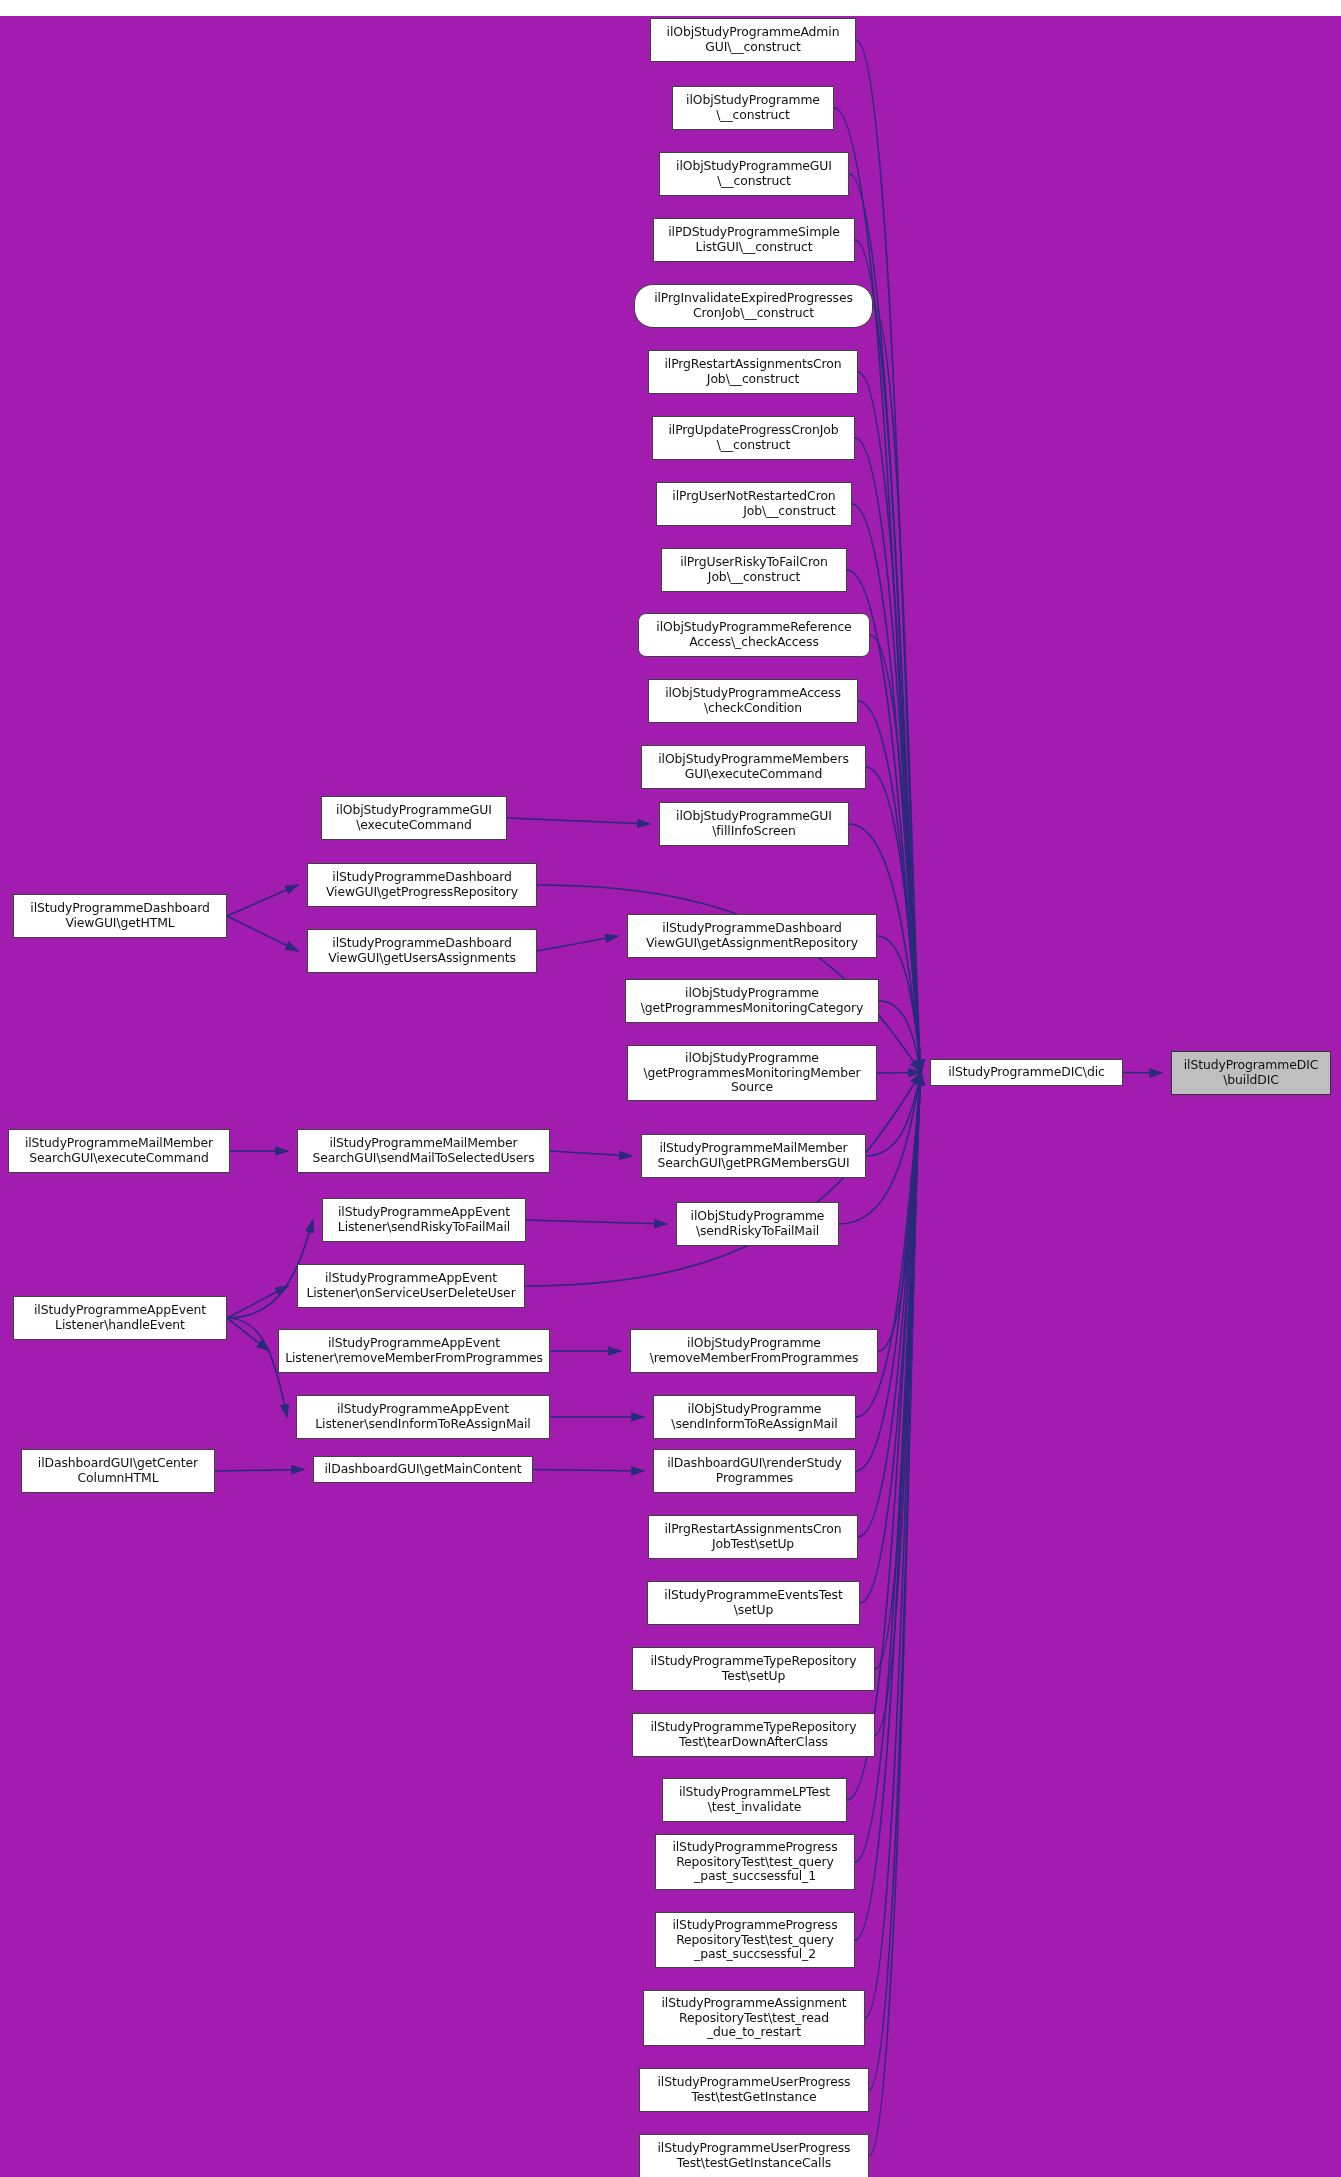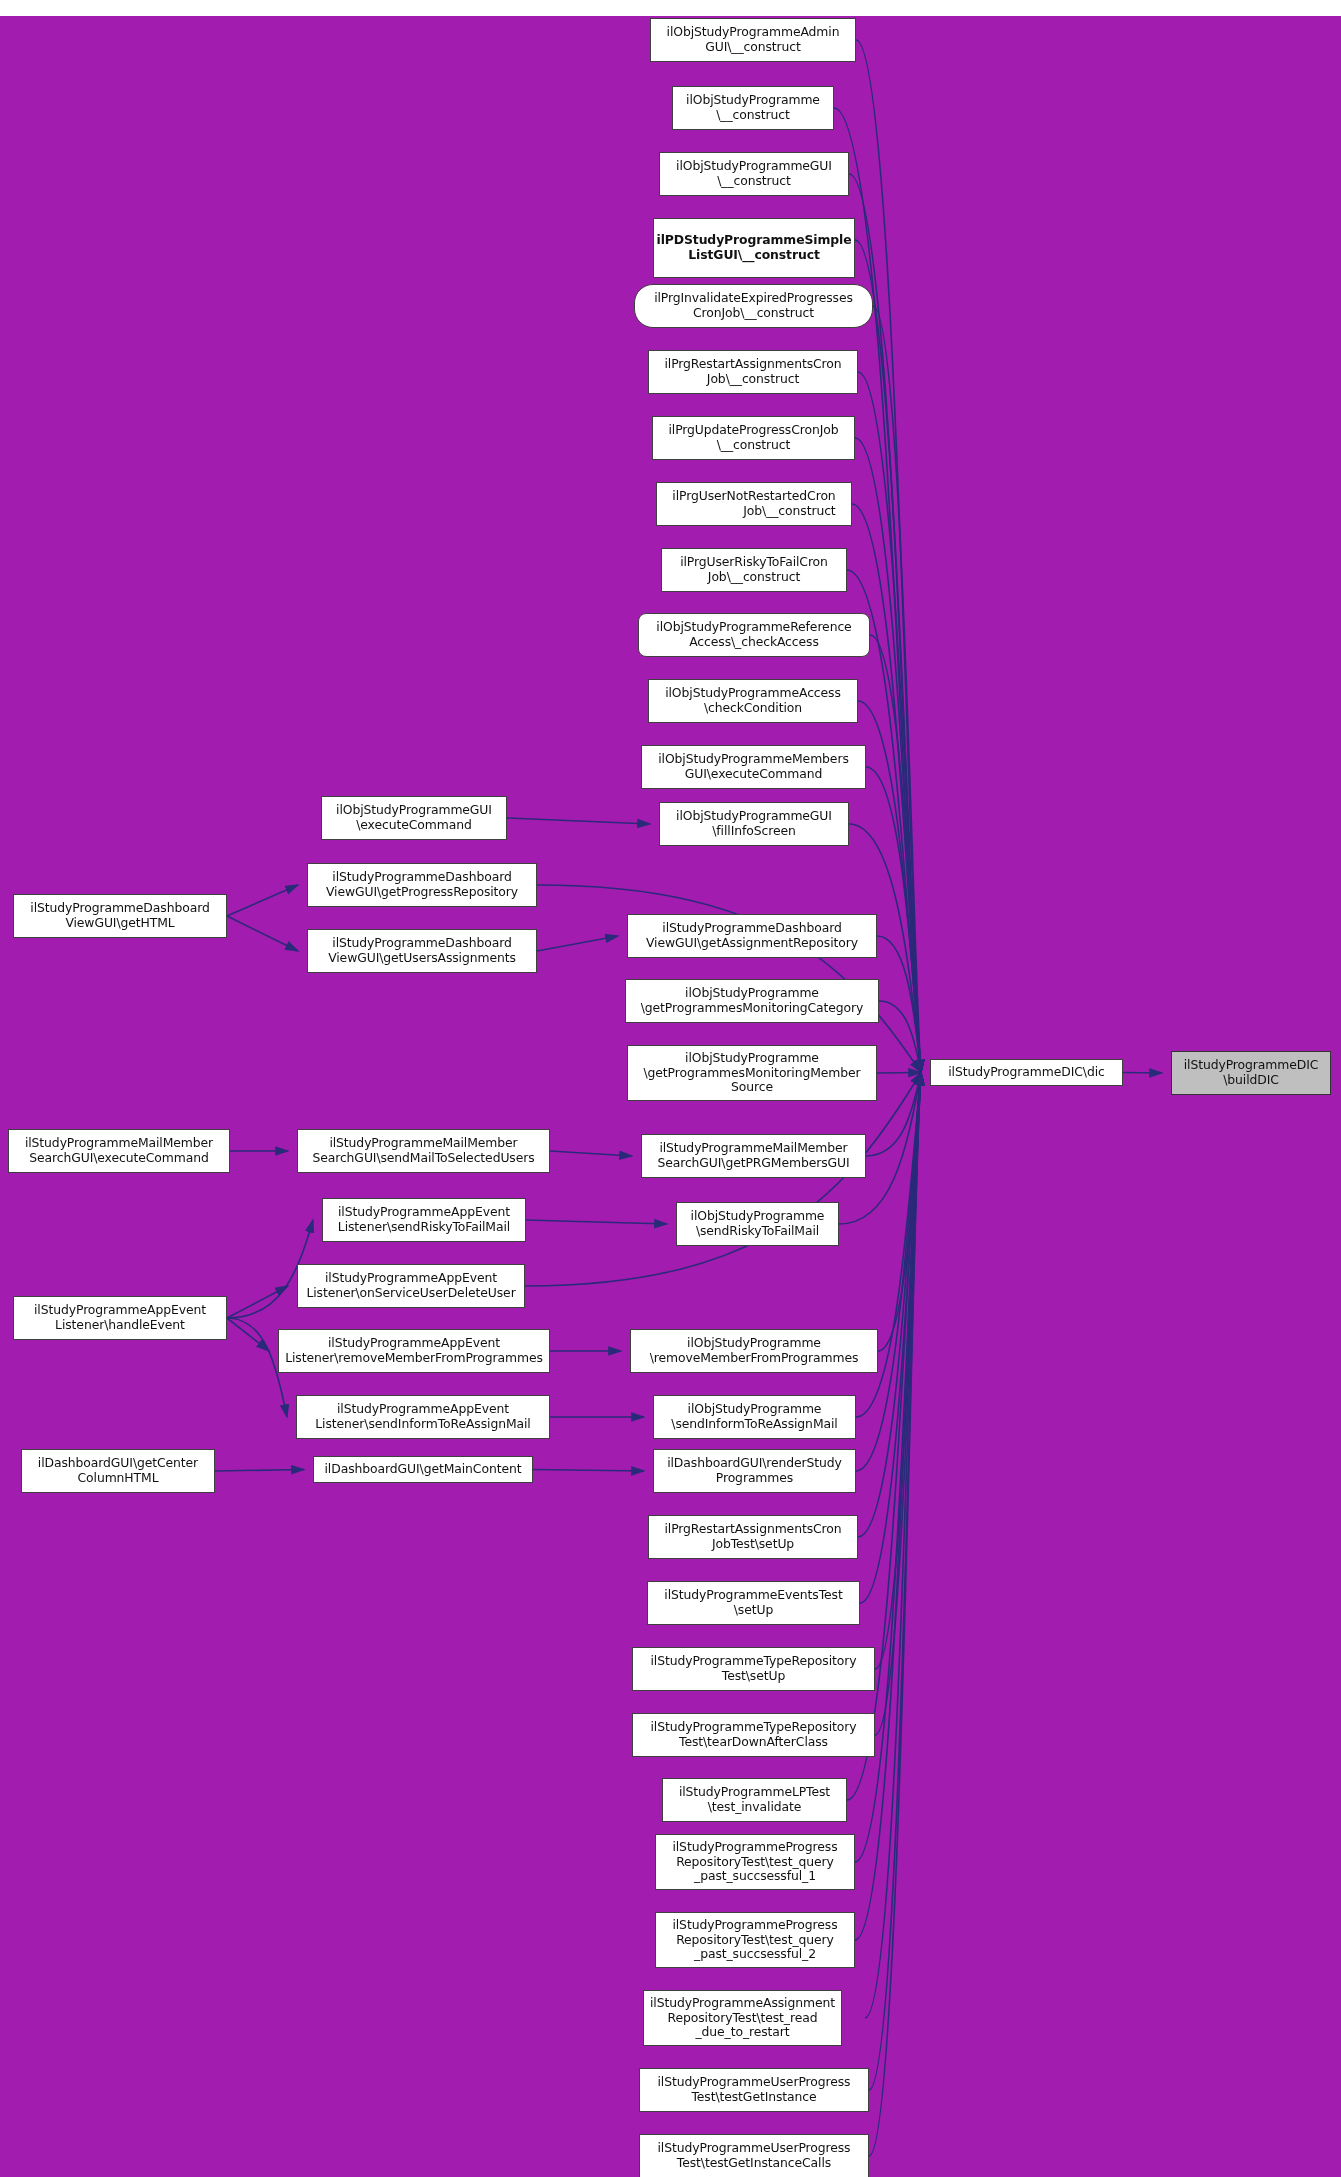--- a/index.html
+++ b/index.html
@@ -86,21 +86,21 @@
         <path d="M869,2140 C901.24,2140 911.64,1176.5 921,1056.5" marker-end="url(#ah)" stroke="#2a2a7a"></path>
       </g>
   </svg>
   <div id="node-layer">
       <div class="node" style="left: 650px; top: 2px; width: 206px; height: 44px;">ilObjStudyProgrammeAdmin
 GUI\__construct</div>
       <div class="node" style="left: 672px; top: 70px; width: 162px; height: 44px;">ilObjStudyProgramme
 \__construct</div>
       <div class="node" style="left: 659px; top: 136px; width: 190px; height: 44px;">ilObjStudyProgrammeGUI
 \__construct</div>
-      <div class="node" style="left: 653px; top: 202px; width: 202px; height: 60px; font-weight: bold;">ilPDStudyProgrammeSimple
+      <div class="node" style="left: 653px; top: 202px; width: 202px; height: 44px;">ilPDStudyProgrammeSimple
 ListGUI\__construct</div>
       <div class="node" style="left: 634px; top: 268px; width: 239px; height: 44px; border-radius: 19px;">ilPrgInvalidateExpiredProgresses
 CronJob\__construct</div>
       <div class="node" style="left: 648px; top: 334px; width: 210px; height: 44px;">ilPrgRestartAssignmentsCron
 Job\__construct</div>
       <div class="node" style="left: 652px; top: 400px; width: 203px; height: 44px;">ilPrgUpdateProgressCronJob
 \__construct</div>
       <div class="node" style="left: 656px; top: 466px; width: 196px; height: 44px; text-align: right;">ilPrgUserNotRestartedCron
 Job\__construct</div>
       <div class="node" style="left: 661px; top: 532px; width: 186px; height: 44px;">ilPrgUserRiskyToFailCron
@@ -167,21 +167,21 @@
       <div class="node" style="left: 632px; top: 1697px; width: 243px; height: 44px;">ilStudyProgrammeTypeRepository
 Test\tearDownAfterClass</div>
       <div class="node" style="left: 662px; top: 1762px; width: 185px; height: 44px;">ilStudyProgrammeLPTest
 \test_invalidate</div>
       <div class="node" style="left: 655px; top: 1818px; width: 200px; height: 56px;">ilStudyProgrammeProgress
 RepositoryTest\test_query
 _past_succsessful_1</div>
       <div class="node" style="left: 655px; top: 1896px; width: 200px; height: 56px;">ilStudyProgrammeProgress
 RepositoryTest\test_query
 _past_succsessful_2</div>
-      <div class="node" style="left: 643px; top: 1974px; width: 199px; height: 56px;">ilStudyProgrammeAssignment
+      <div class="node" style="left: 643px; top: 1974px; width: 222px; height: 56px;">ilStudyProgrammeAssignment
 RepositoryTest\test_read
 _due_to_restart</div>
       <div class="node" style="left: 639px; top: 2052px; width: 230px; height: 44px;">ilStudyProgrammeUserProgress
 Test\testGetInstance</div>
       <div class="node" style="left: 639px; top: 2118px; width: 230px; height: 44px;">ilStudyProgrammeUserProgress
 Test\testGetInstanceCalls</div>
     </div>
 </div>
 
 </body></html>

